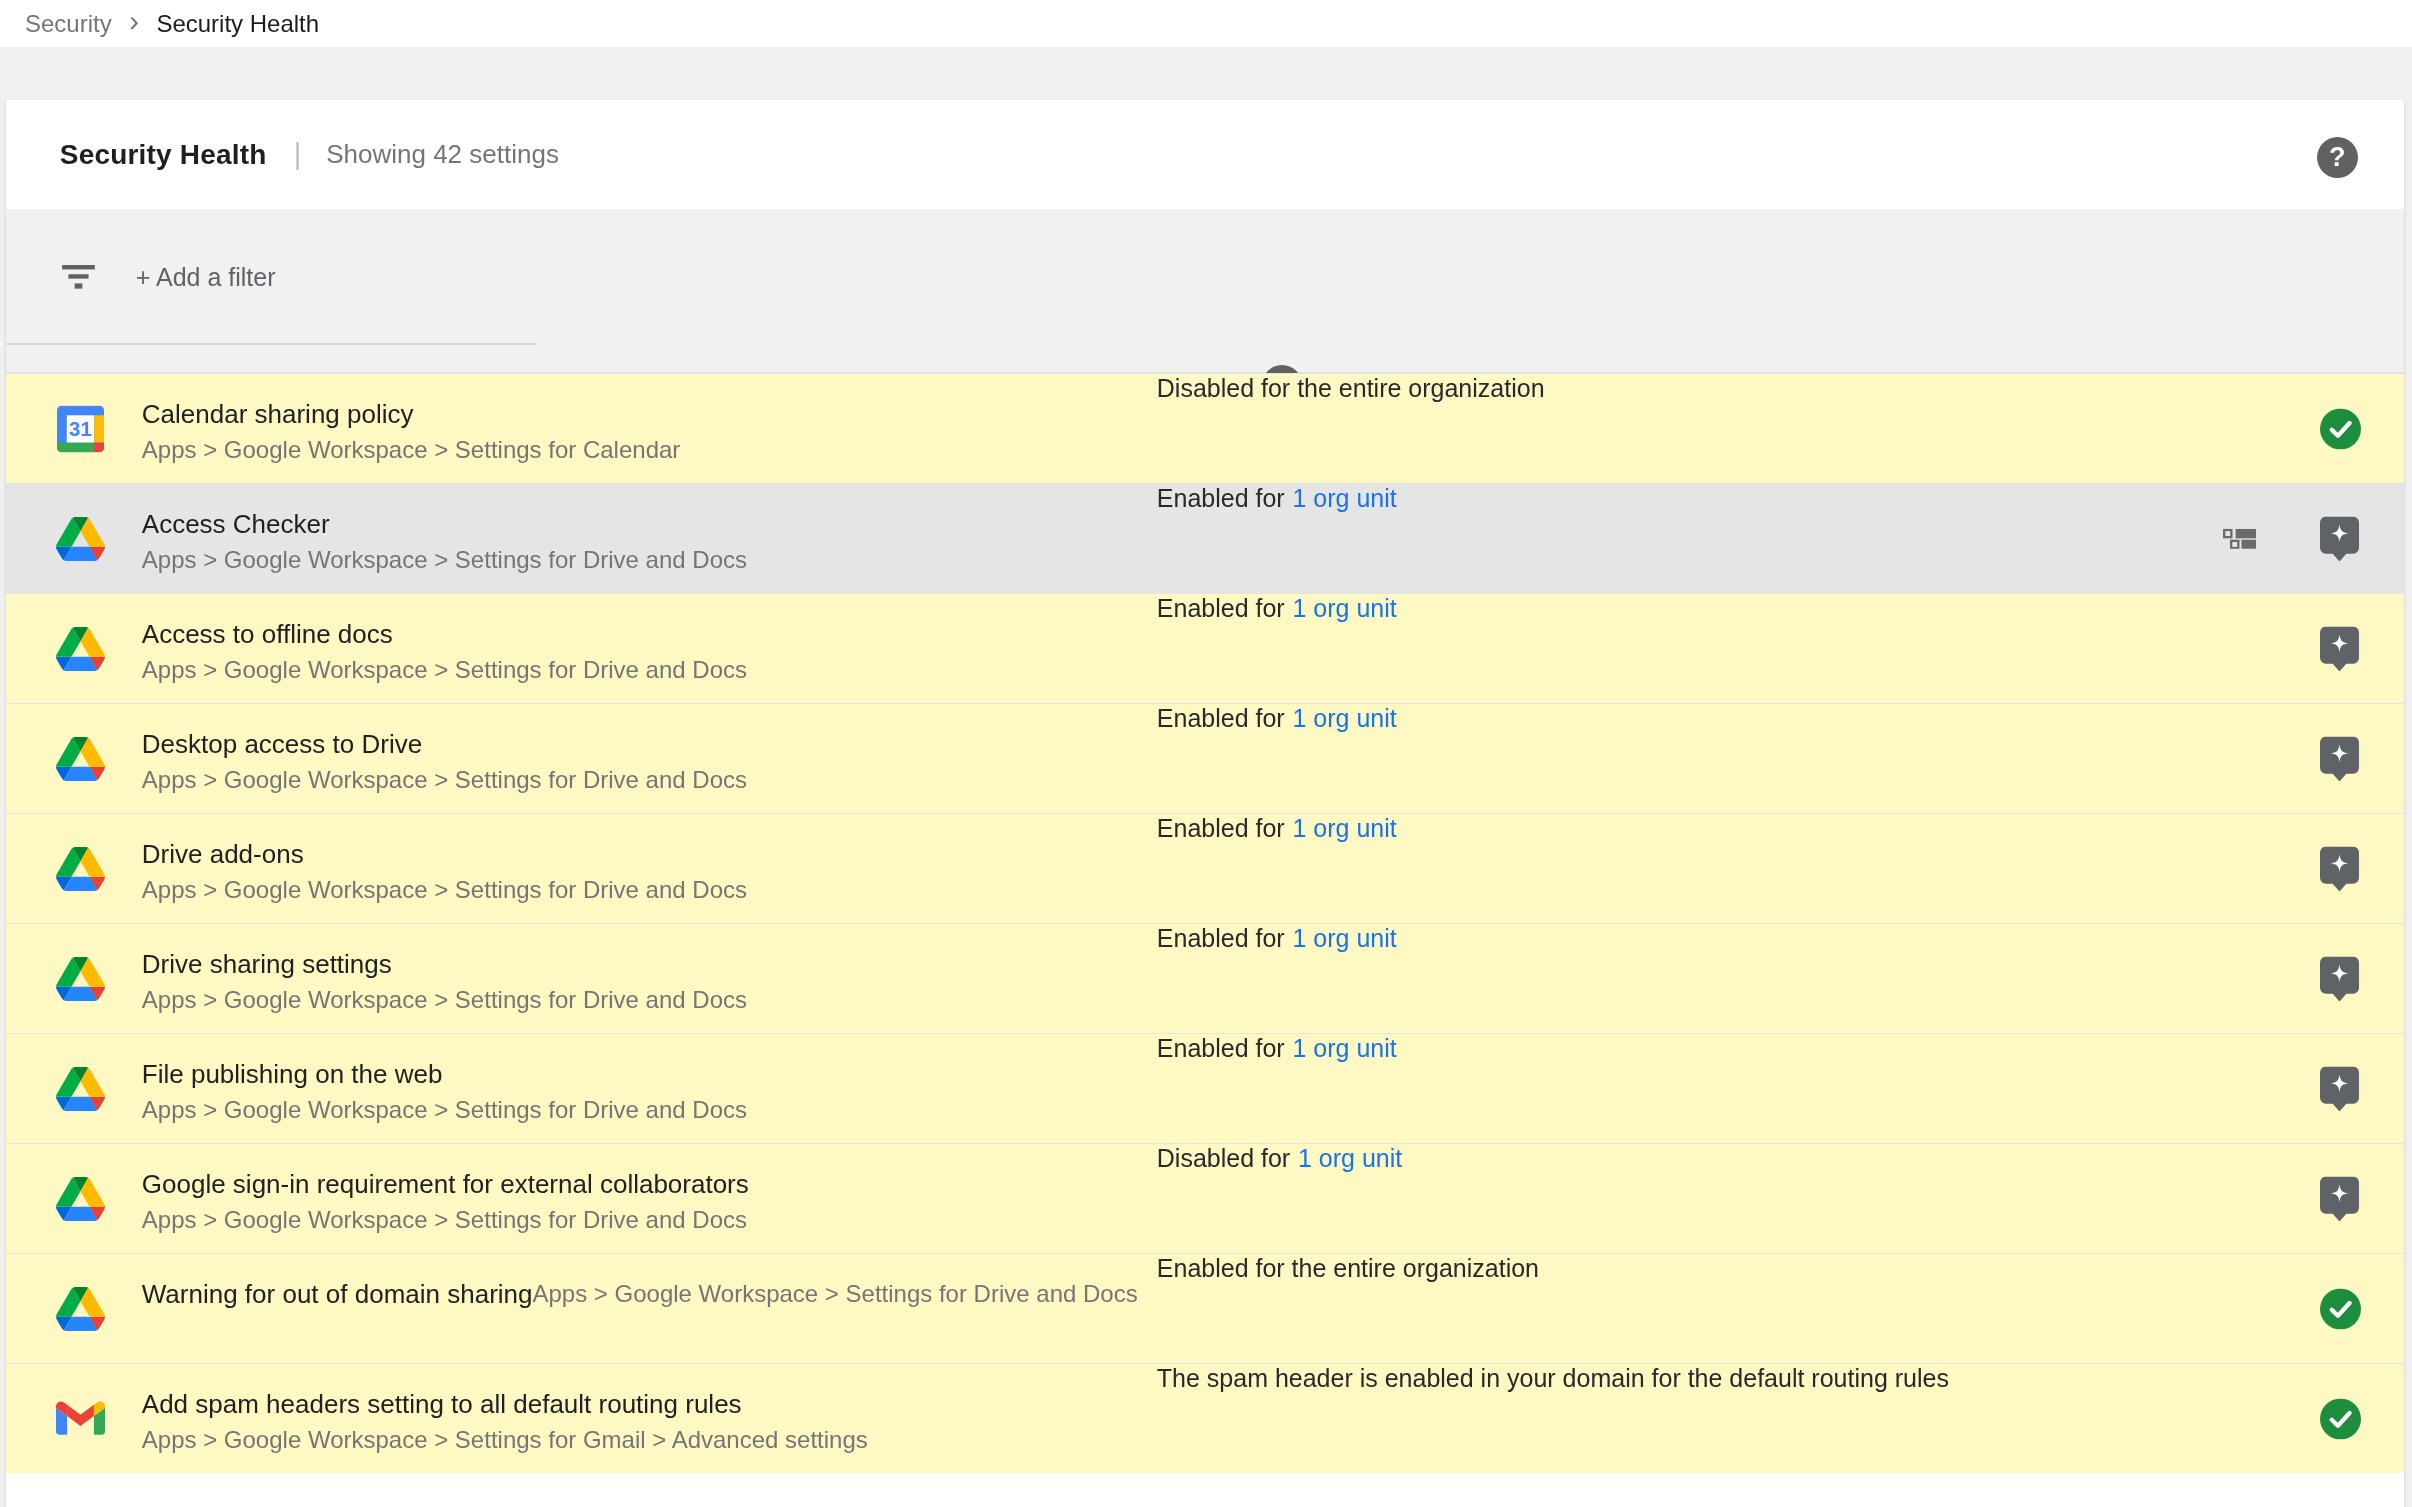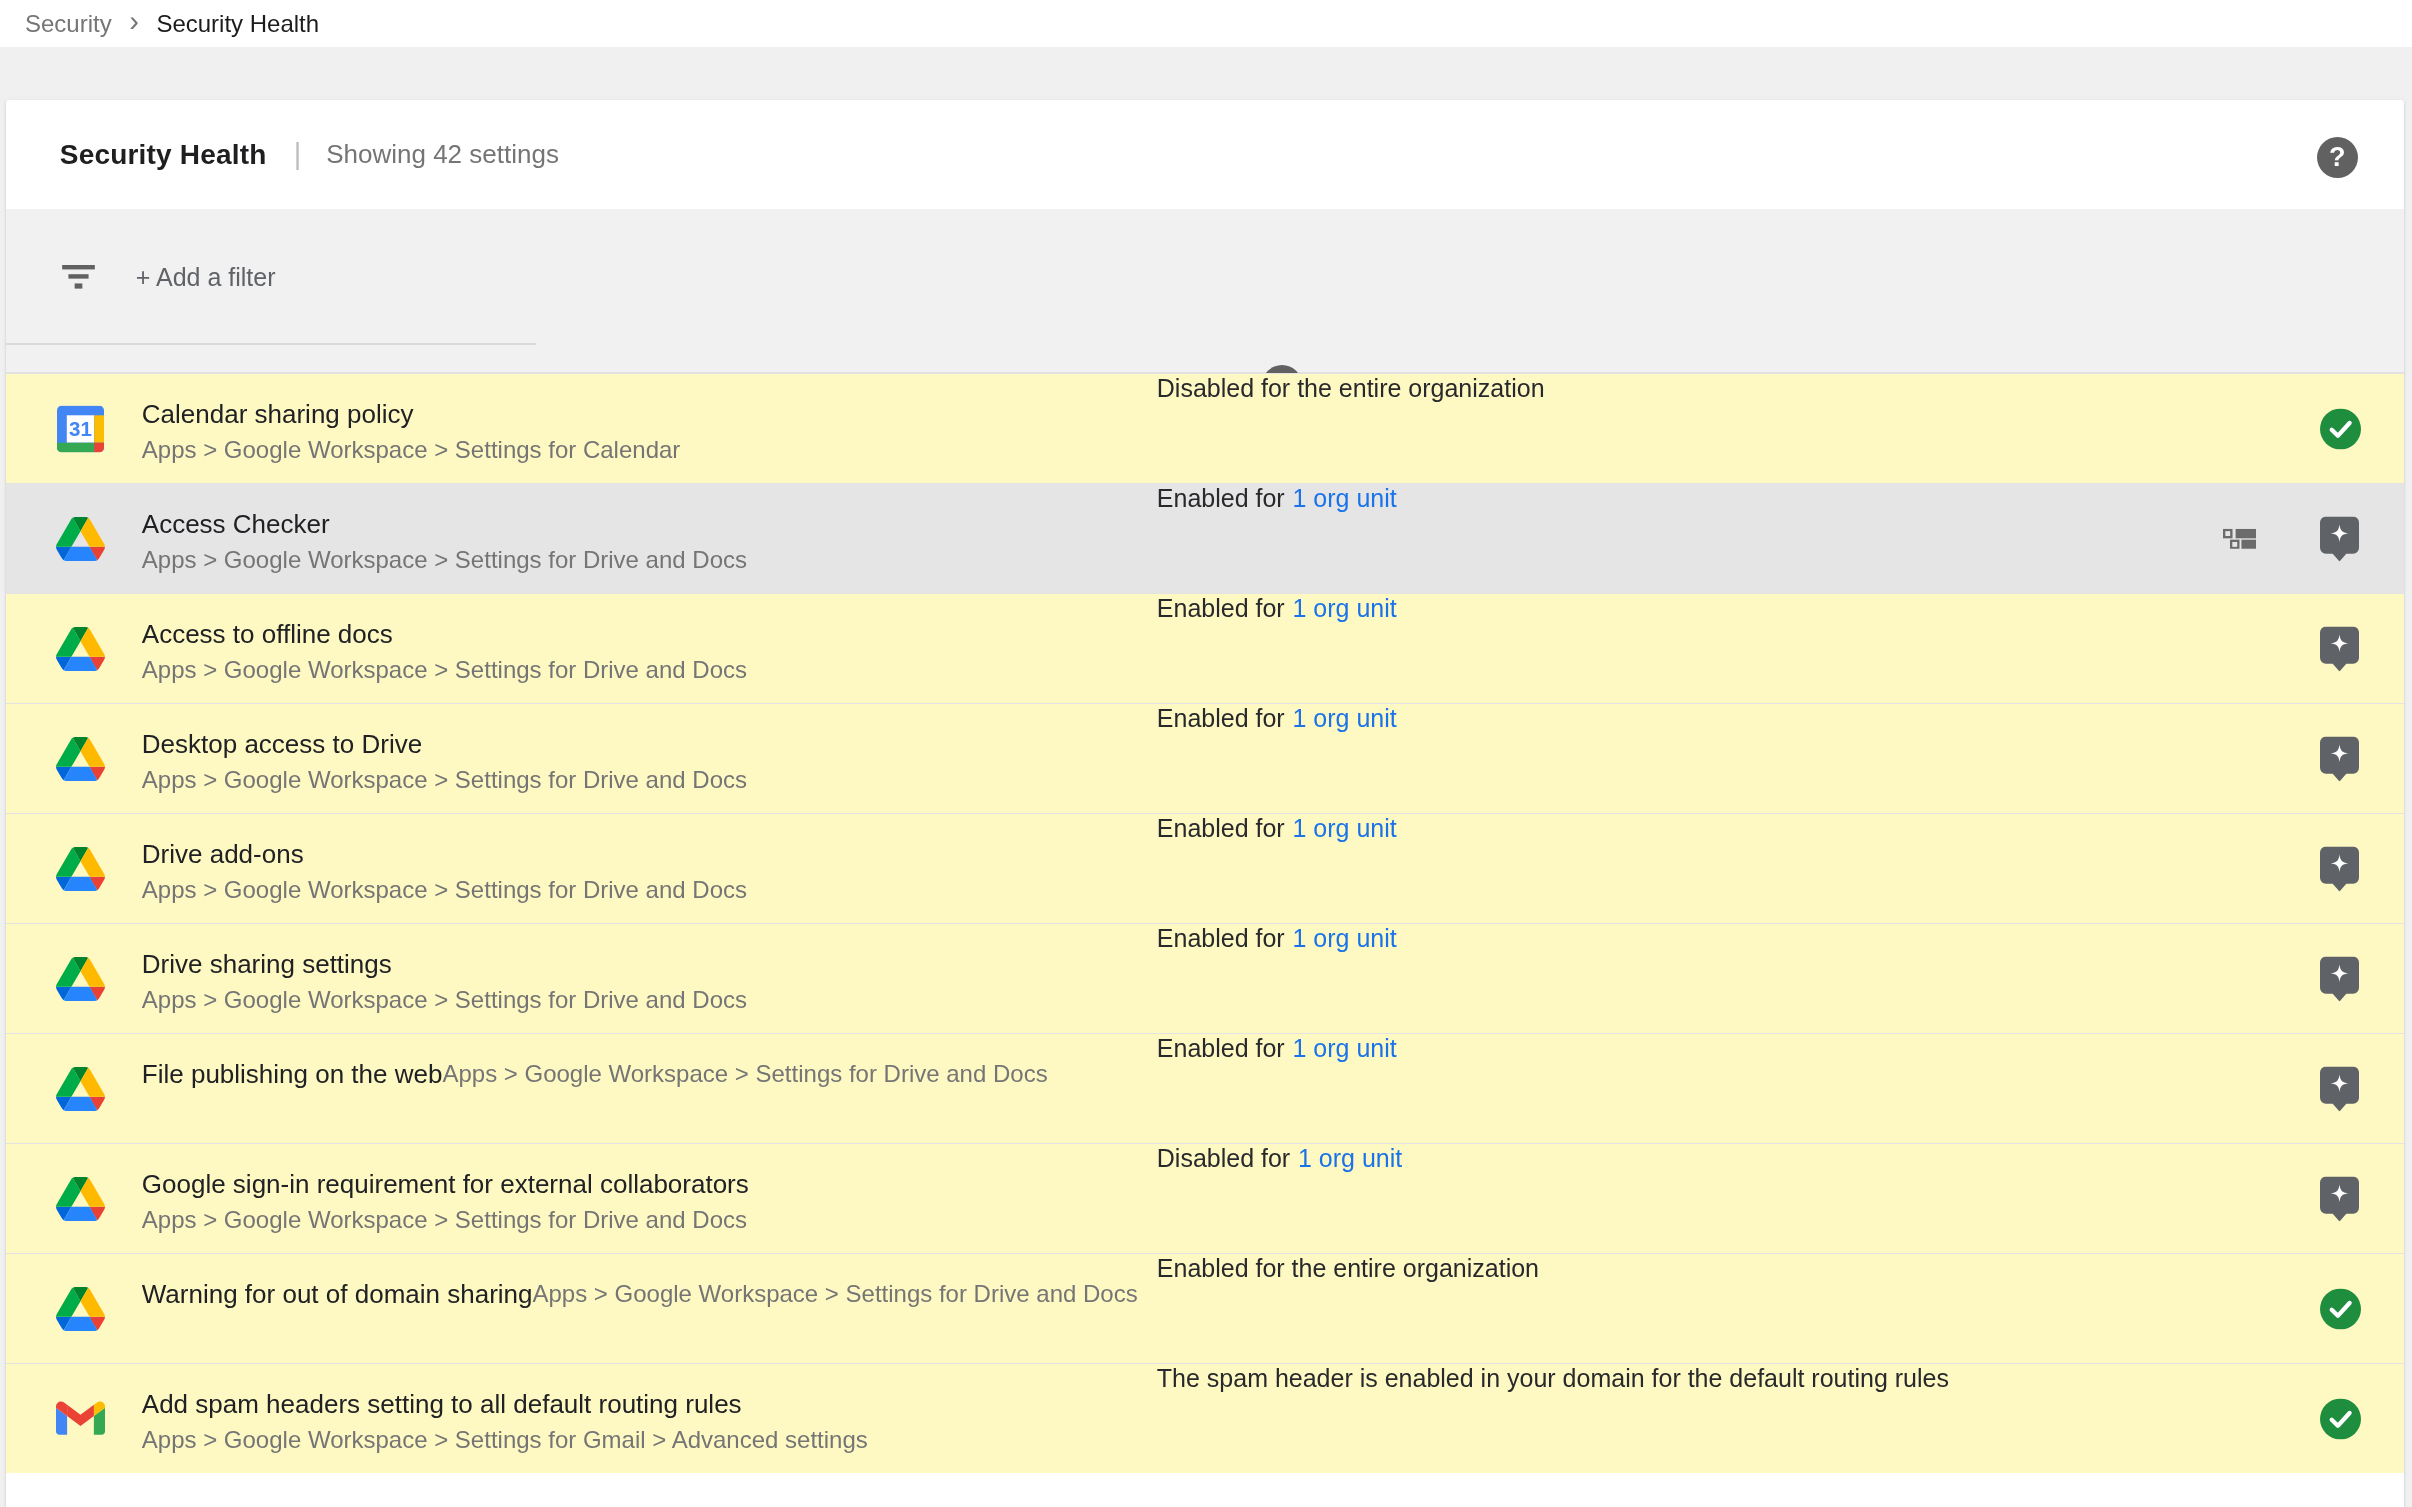--- a/index.html
+++ b/index.html
@@ -298,21 +298,21 @@
         <span class="app-icon-box">
           <svg class="app-svg" width="49" height="44" viewBox="0 0 87.3 78">
             <path fill="#0066da" d="M6.6 66.85l3.85 6.65c.8 1.4 1.95 2.5 3.3 3.3L27.5 53H0c0 1.55.4 3.1 1.2 4.5z"></path>
             <path fill="#00ac47" d="M43.65 25L29.9 1.2c-1.35.8-2.5 1.9-3.3 3.3l-25.4 44A9.06 9.06 0 000 53h27.5z"></path>
             <path fill="#e94235" d="M73.55 76.8c1.35-.8 2.5-1.9 3.3-3.3l1.6-2.75L86.1 57.5c.8-1.4 1.2-2.95 1.2-4.5H59.79l5.85 11.5z"></path>
             <path fill="#00832d" d="M43.65 25L57.4 1.2C56.05.4 54.5 0 52.9 0H34.4c-1.6 0-3.15.45-4.5 1.2z"></path>
             <path fill="#2684fc" d="M59.8 53H27.5L13.75 76.8c1.35.8 2.9 1.2 4.5 1.2h50.8c1.6 0 3.15-.45 4.5-1.2z"></path>
             <path fill="#ffba00" d="M73.4 26.5l-12.7-22c-.8-1.4-1.95-2.5-3.3-3.3L43.65 25l16.15 28h27.45c0-1.55-.4-3.1-1.2-4.5z"></path>
           </svg>
         </span>
-        <span class="row-text" style="display: flex; flex-direction: row;">
+        <span class="row-text" style="display: flex; flex-direction: column;">
           <span class="row-title">File publishing on the web</span>
           <span class="row-path">Apps &gt; Google Workspace &gt; Settings for Drive and Docs</span>
         </span>
         <span class="row-status">
           <span>Enabled for</span>
           <span class="status-link">1 org unit</span>
         </span>
         <span class="trailing-box">
           <svg width="39" height="45" viewBox="0 0 40 46">
             <path fill="#5f6368" d="M6 0h28a6 6 0 0 1 6 6v26a6 6 0 0 1-6 6h-7l-7 8-7-8H6a6 6 0 0 1-6-6V6a6 6 0 0 1 6-6z"></path>

